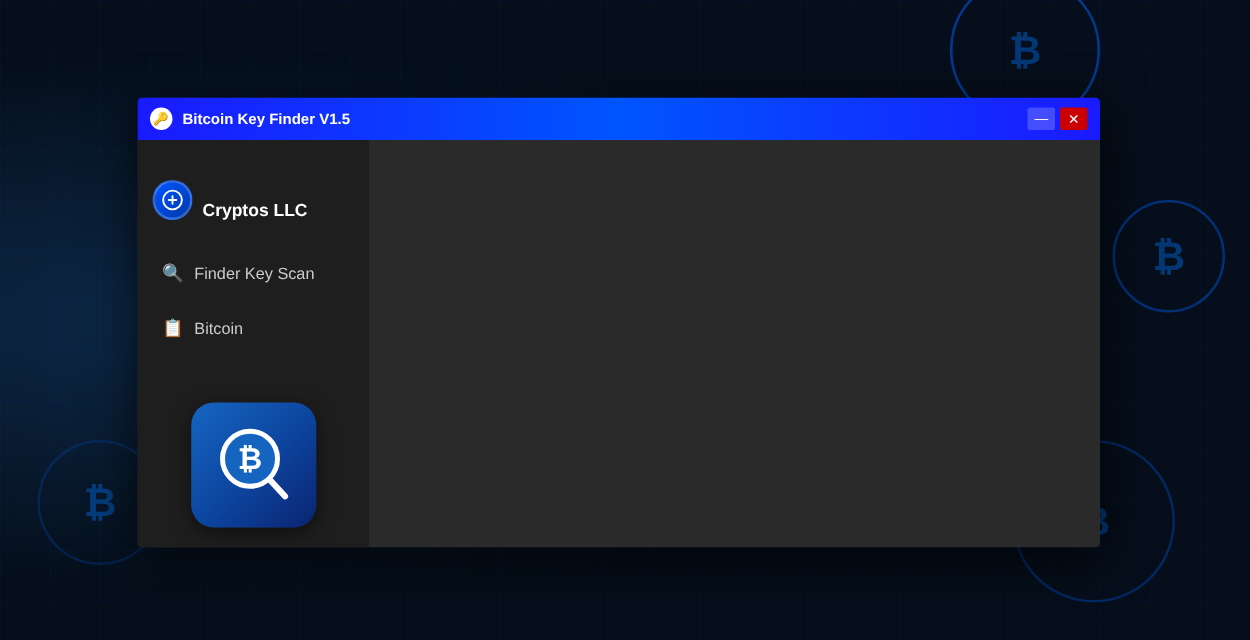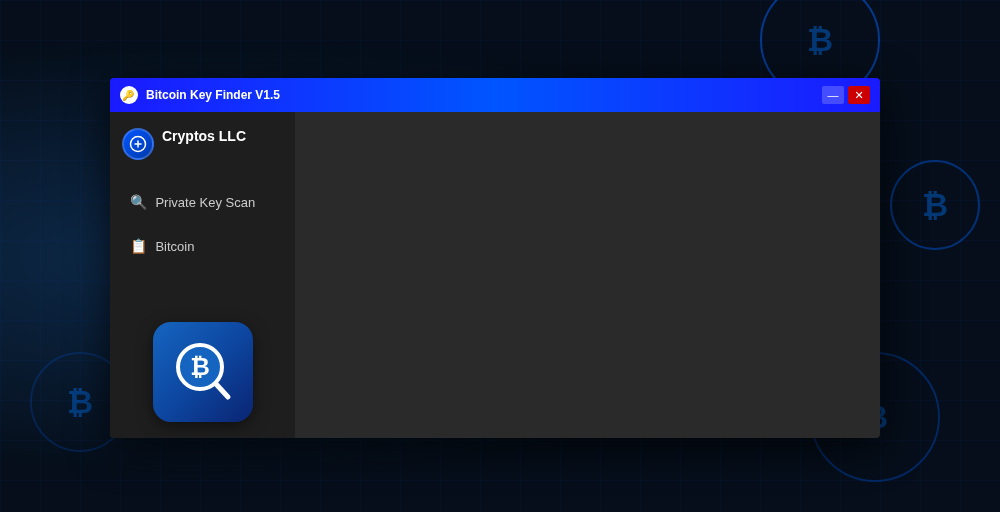--- a/index.html
+++ b/index.html
@@ -130,23 +130,24 @@
       background: #1e1e1e;
       flex-shrink: 0;
       padding: 16px 12px;
       display: flex;
       flex-direction: column;
       gap: 16px;
     }
 
     .brand {
       display: flex;
-      align-items: flex-start;
+      align-items: flex-end;
       gap: 8px;
       padding-bottom: 12px;
+      margin-top: 16px;
     }
 
     .brand-icon {
       width: 32px;
       height: 32px;
       border-radius: 50%;
       background: linear-gradient(135deg, #0055ff, #003aaa);
       display: flex;
       align-items: center;
       justify-content: center;
@@ -310,21 +311,21 @@
           <svg width="18" height="18" viewBox="0 0 24 24" fill="none" xmlns="http://www.w3.org/2000/svg">
             <circle cx="12" cy="12" r="10" stroke="white" stroke-width="2"></circle>
             <path d="M8 12h8M12 8v8" stroke="white" stroke-width="2" stroke-linecap="round"></path>
           </svg>
         </div>
         <span class="brand-name">Cryptos LLC</span>
       </div>
 
       <div class="nav-item">
         <span class="nav-icon">🔍</span>
-        <span>Private Key Scan</span>
+        <span>Finder Key Scan</span>
       </div>
 
       <div class="nav-item">
         <span class="nav-icon">📋</span>
         <span>Bitcoin</span>
       </div>
 
       <div class="app-logo">
         <div class="app-logo-inner">
           <svg width="70" height="70" viewBox="0 0 70 70" xmlns="http://www.w3.org/2000/svg">

